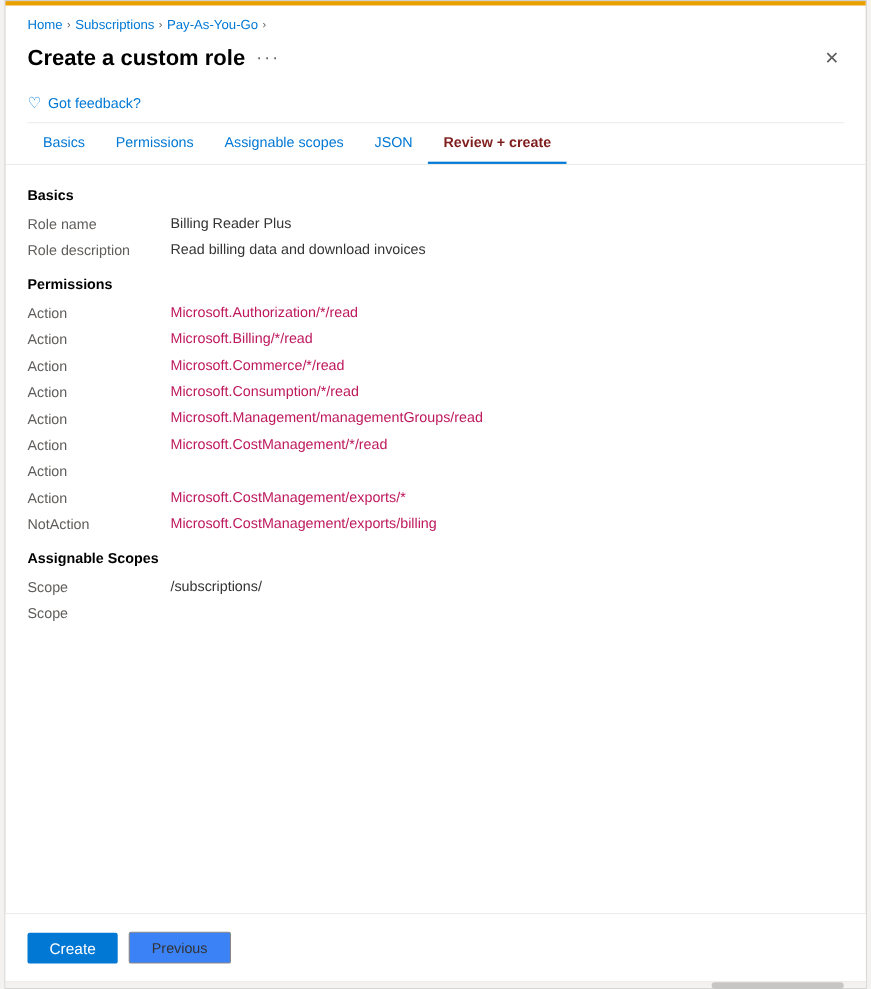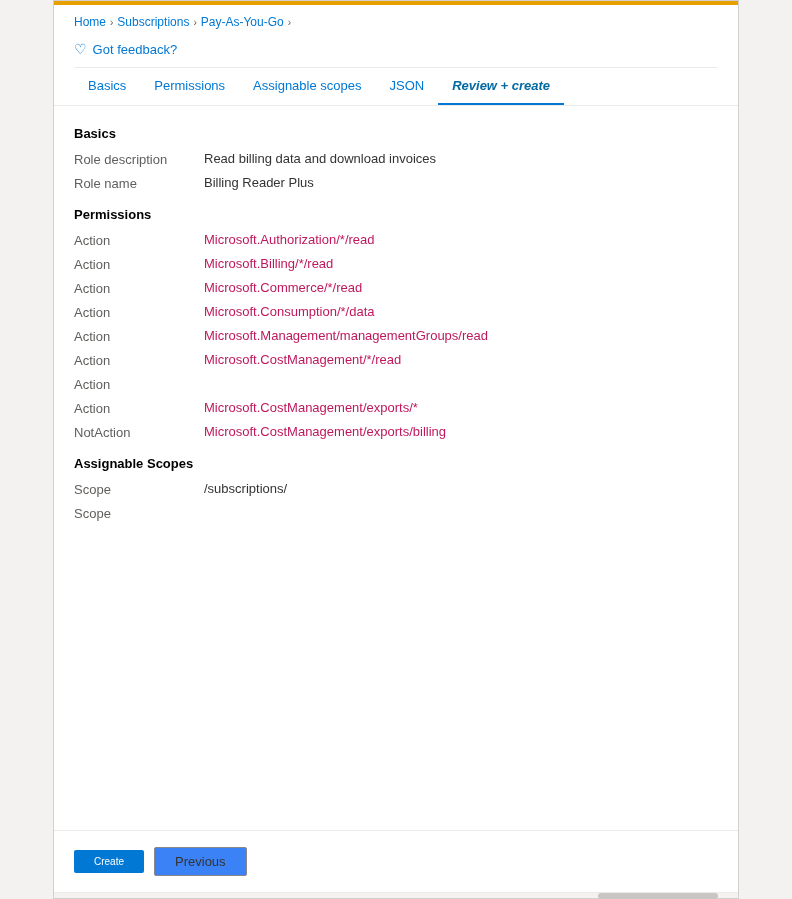--- a/index.html
+++ b/index.html
@@ -7,21 +7,21 @@
       font-family: 'Segoe UI', Arial, sans-serif;
       font-size: 13px;
       color: #333;
       background: #f3f2f1;
       display: flex;
       justify-content: center;
       align-items: flex-start;
       min-height: 100vh;
     }
     .panel {
-      width: 686px;
+      width: 784px;
       min-height: 899px;
       background: #fff;
       border: 1px solid #d2d0ce;
       display: flex;
       flex-direction: column;
       position: relative;
     }
     .top-bar {
       height: 4px;
       background: linear-gradient(to right, #e8a000, #e8a000);
@@ -105,22 +105,21 @@
       padding: 10px 14px;
       color: #0078d4;
       font-size: 13px;
       cursor: pointer;
       border-bottom: 2px solid transparent;
       text-decoration: none;
     }
     .tab.active {
       border-bottom: 2px solid #0078d4;
       font-weight: 600;
-      color: #0369a1;
-      font-style: italic;
+      color: #7f1d1d;
     }
     .content {
       flex: 1;
       padding: 20px 20px 20px 20px;
       overflow-y: auto;
     }
     .section-title {
       font-weight: 700;
       font-size: 13px;
       color: #000;
@@ -153,21 +152,21 @@
       display: flex;
       align-items: center;
       gap: 10px;
       background: #fff;
     }
     .btn-create {
       background: #0078d4;
       color: #fff;
       border: none;
       padding: 6px 20px;
-      font-size: 10px;
+      font-size: 14px;
       cursor: pointer;
       border-radius: 2px;
       font-weight: 500;
     }
     .btn-previous {
       background: #3b82f6;
       color: #333;
       border: 1px solid #8a8886;
       padding: 6px 20px;
       font-size: 13px;
@@ -200,20 +199,27 @@
 
   <div class="breadcrumb">
     <a>Home</a>
     <span class="chevron">›</span>
     <a>Subscriptions</a>
     <span class="chevron">›</span>
     <a>Pay-As-You-Go</a>
     <span class="chevron">›</span>
   </div>
 
+  <div class="header">
+    <div class="header-left">
+      <span class="header-title">Create a custom role</span>
+      <span class="header-more">···</span>
+    </div>
+    <button class="close-btn">✕</button>
+  </div>
 
   <div class="feedback-bar">
     <span class="feedback-icon">♡</span>
     <span>Got feedback?</span>
   </div>
 
   <div class="divider"></div>
 
   <div class="tabs">
     <span class="tab">Basics</span>
@@ -221,47 +227,47 @@
     <span class="tab">Assignable scopes</span>
     <span class="tab">JSON</span>
     <span class="tab active">Review + create</span>
   </div>
 
   <div class="content">
 
     <div class="section-gap">
       <div class="section-title">Basics</div>
       <div class="field-row">
+        <span class="field-label">Role name</span>
+        <span class="field-value">Billing Reader Plus</span>
+      </div>
+      <div class="field-row">
         <span class="field-label">Role description</span>
         <span class="field-value">Read billing data and download invoices</span>
       </div>
-      <div class="field-row">
-        <span class="field-label">Role name</span>
-        <span class="field-value">Billing Reader Plus</span>
-      </div>
     </div>
 
     <div class="section-gap">
       <div class="section-title">Permissions</div>
 
       <div class="field-row">
         <span class="field-label">Action</span>
         <span class="field-value link">Microsoft.Authorization/*/read</span>
       </div>
       <div class="field-row">
         <span class="field-label">Action</span>
         <span class="field-value link">Microsoft.Billing/*/read</span>
       </div>
       <div class="field-row">
         <span class="field-label">Action</span>
         <span class="field-value link">Microsoft.Commerce/*/read</span>
       </div>
       <div class="field-row">
         <span class="field-label">Action</span>
-        <span class="field-value link">Microsoft.Consumption/*/data</span>
+        <span class="field-value link">Microsoft.Consumption/*/read</span>
       </div>
       <div class="field-row">
         <span class="field-label">Action</span>
         <span class="field-value link">Microsoft.Management/managementGroups/read</span>
       </div>
       <div class="field-row">
         <span class="field-label">Action</span>
         <span class="field-value link">Microsoft.CostManagement/*/read</span>
       </div>
       <div class="field-row">

